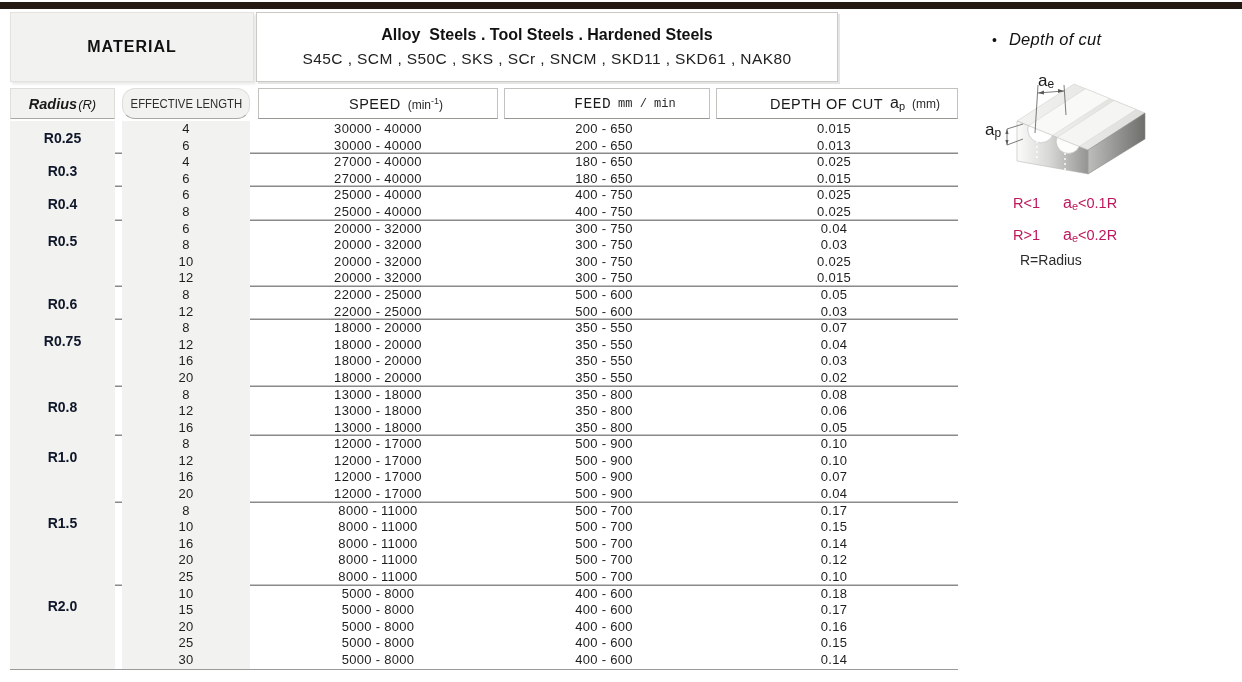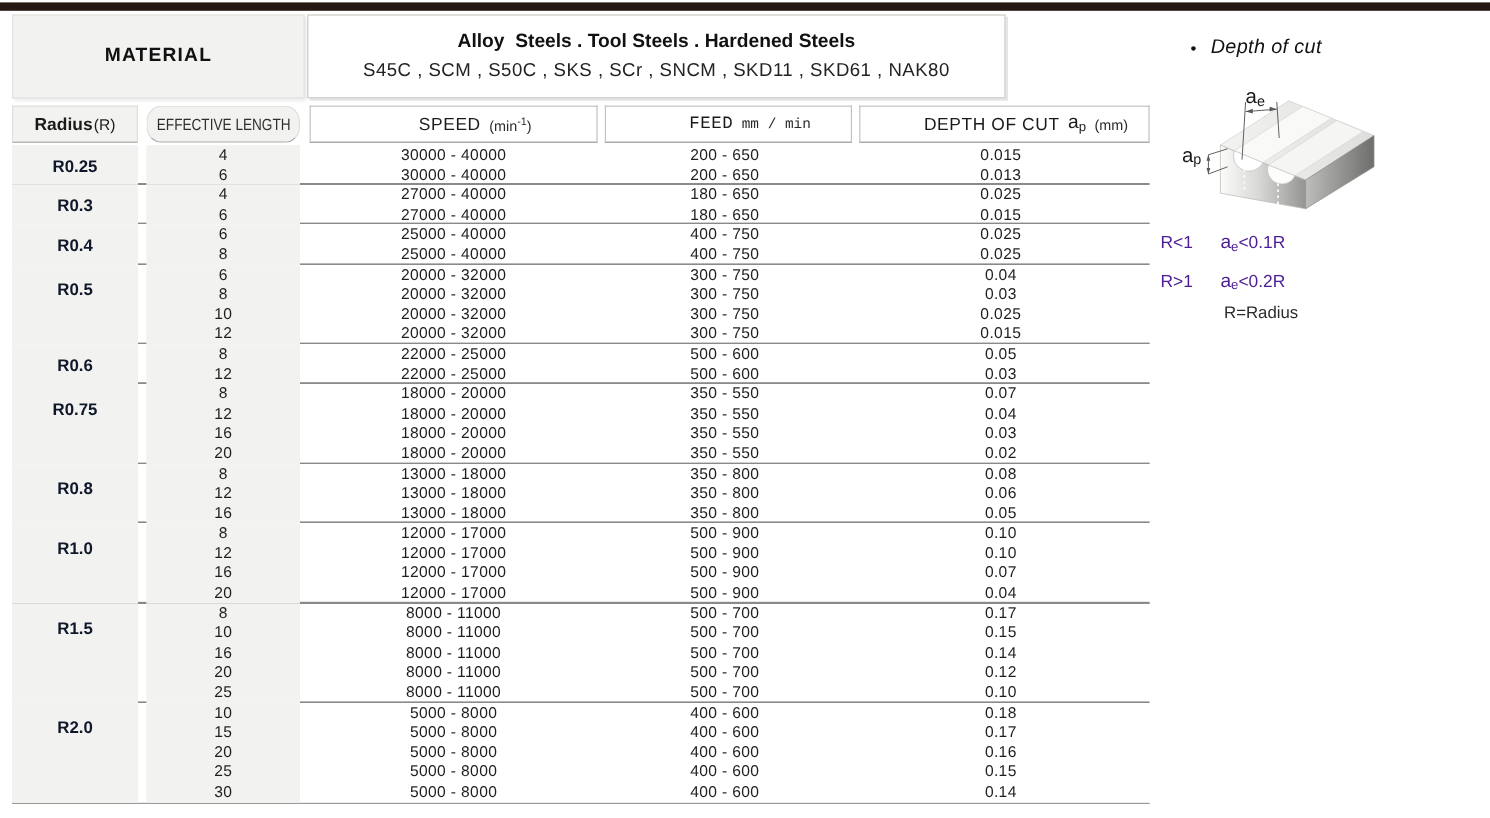--- a/index.html
+++ b/index.html
@@ -68,42 +68,42 @@
   
   .side-title{position:absolute;left:992px;top:30px;display:flex;align-items:center;column-gap:12px;}
   .side-title .bullet{font-size:14px;color:#111;}
   .side-title .it{font-style:italic;font-size:16.5px;color:#111;letter-spacing:.3px;}
   .diagram{position:absolute;left:985px;top:73px;width:205px;height:115px;}
   .dim-label{position:absolute;color:#1a1a1a;}
   .ae-label{left:1038px;top:72px;}
   .ap-label{left:985px;top:121px;}
   .dim-label .big-a{font-size:17px;}
   .dim-label .sub{font-size:12px;}
-  .note{position:absolute;left:967px;font-size:14.5px;color:#4c1d95;}
+  .note{position:absolute;left:1013px;font-size:14.5px;color:#be185d;}
   .note .cond{display:inline-block;width:50px;}
   .note-1{top:195px;}
   .note-2{top:227px;}
   .radius-def{position:absolute;left:1020px;top:252px;font-size:14px;color:#2b2b2b;}
 </style>
 </head>
 <body>
 
 <div class="page">
 
   <div class="top-bar"></div>
 
   <div class="material-cell">
     <span>MATERIAL</span>
   </div>
   <div class="alloy-cell">
     <div class="alloy-title">Alloy  Steels . Tool Steels . Hardened Steels</div>
     <div class="alloy-sub">S45C , SCM , S50C , SKS , SCr , SNCM , SKD11 , SKD61 , NAK80</div>
   </div>
 
-  <div class="hdr hdr-gray" style="left:10px;width:105px;">
+  <div class="hdr hdr-gray" style="left:10px;width:105px;font-style:italic;">
     <span style="column-gap:0;display:inline;">
       <span class="b">Radius</span><span class="rsuf">(R)</span>
     </span>
   </div>
   <div class="hdr hdr-gray" style="left:122px;width:128px;border-radius:13px;">
     <span class="cond-text">EFFECTIVE LENGTH</span>
   </div>
   <div class="hdr hdr-white" style="left:258px;width:240px;">
     <span class="h1">SPEED</span>
     <span class="h2"><span>(min</span><sup>-1</sup><span>)</span></span>

